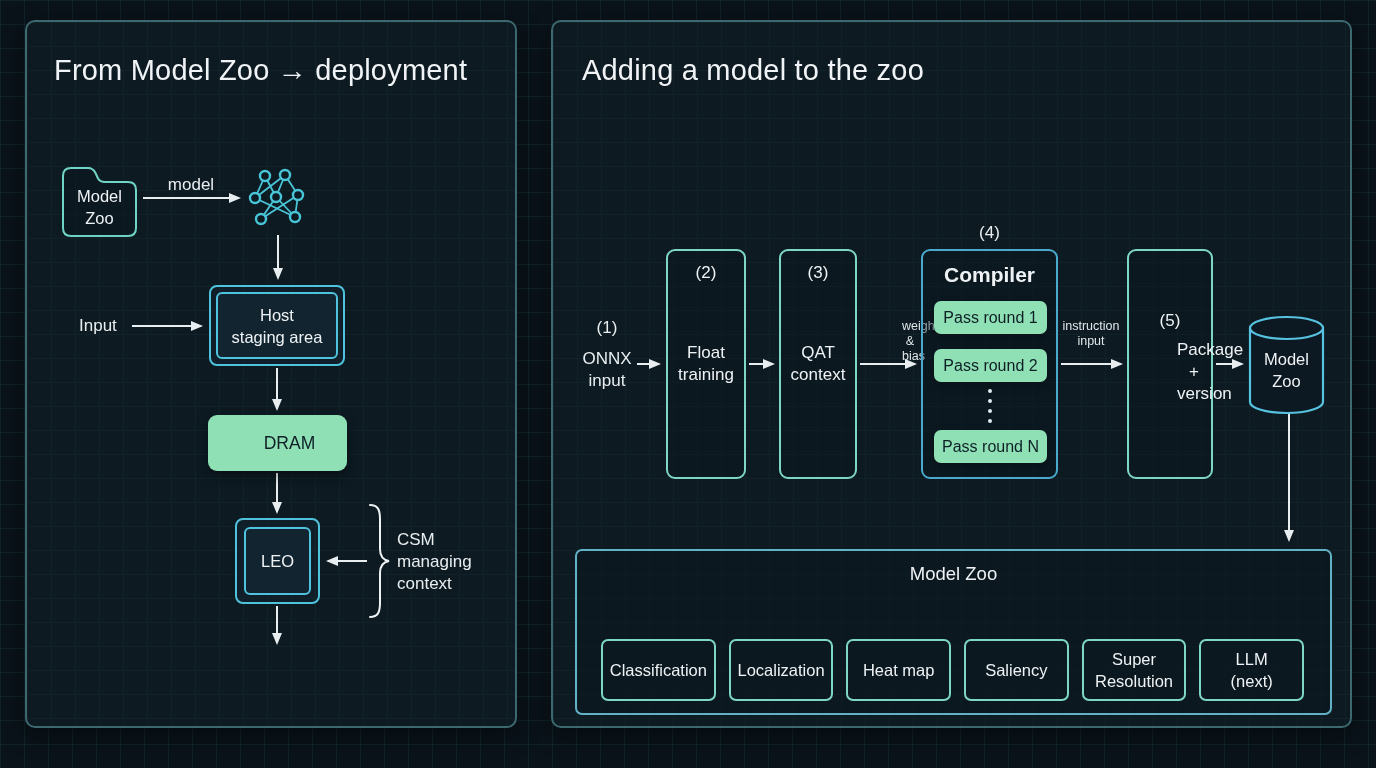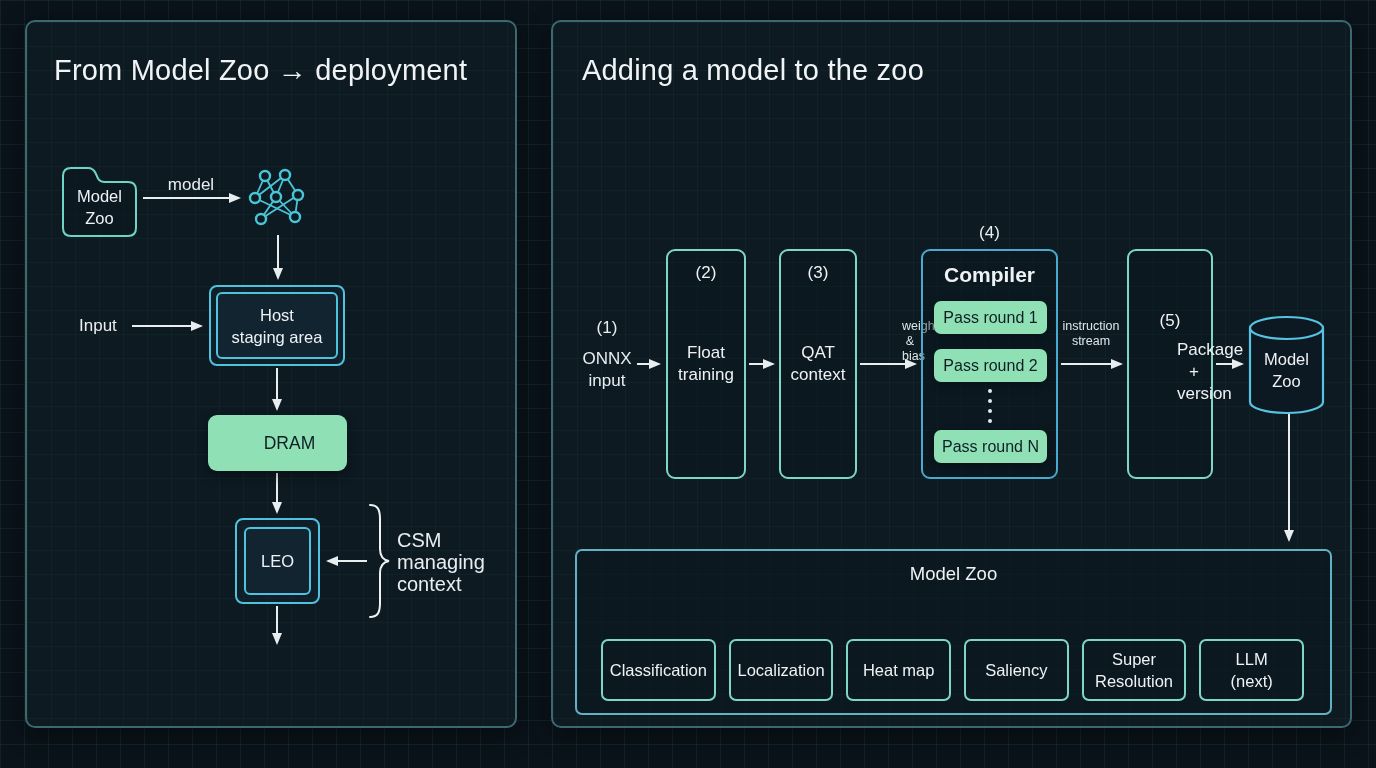--- a/index.html
+++ b/index.html
@@ -97,21 +97,21 @@
     position:absolute; inset:0; padding-top:10px;
     display:flex; align-items:center; justify-content:center;
     font-size:16.5px; line-height:22px; text-align:center; color:#eef2f4;
   }
   .folder-wrap { position:absolute; }
   .folder-label {
     position:absolute; inset:0; padding-top:14px;
     display:flex; align-items:center; justify-content:center;
     font-size:16.5px; line-height:22px; text-align:center; color:#eef2f4;
   }
-  .csm-text { font-size:20px; line-height:22px; color:#e8eef0; }
+  .csm-text { font-size:17px; line-height:22px; color:#e8eef0; }
 </style>
 </head>
 <body>
 
 <div class="stage">
 
   <section class="panel" style="left:25px; top:20px; width:492px; height:708px;">
 
     <h1 class="panel-title" style="left:27px; top:32px;">From Model Zoo → deployment</h1>
 
@@ -238,21 +238,21 @@
       <div class="vdots">
         <i></i>
           <i></i>
           <i></i>
           <i></i>
       </div>
       <div class="pass" style="top:179px;">Pass round N</div>
     </div>
 
     <div class="abs sm-lbl" style="left:493px; top:297px; width:90px;">instruction
-stream</div>
+input</div>
 
     <div class="stepbox" style="left:574px; width:86px;">
       <div class="step-label" style="top:47%;">
         <div>(5)</div>
         <div class="ml" style="margin-top:7px;padding-left:48px;">Package
 + version</div>
       </div>
     </div>
 
     <div class="cyl-wrap" style="left:695px; top:293px; width:77px; height:100px;">

